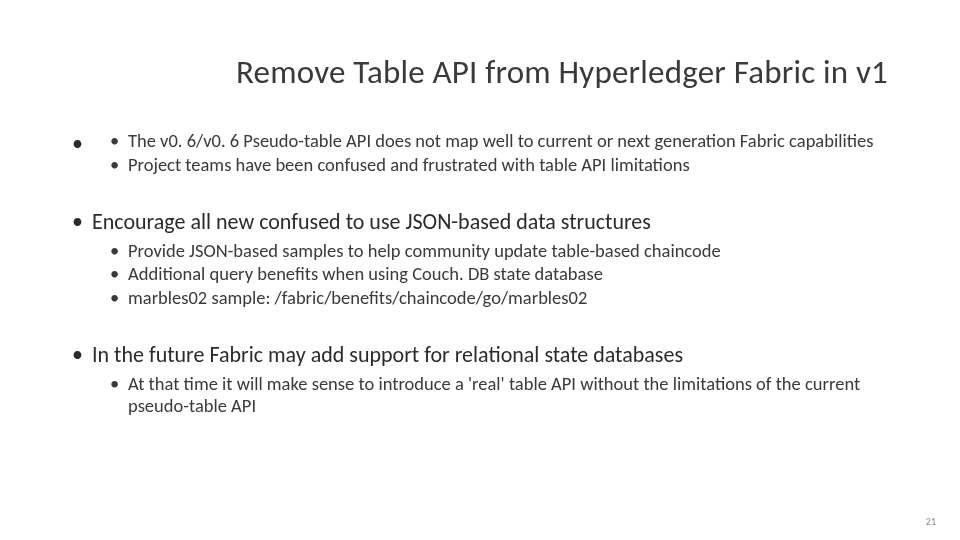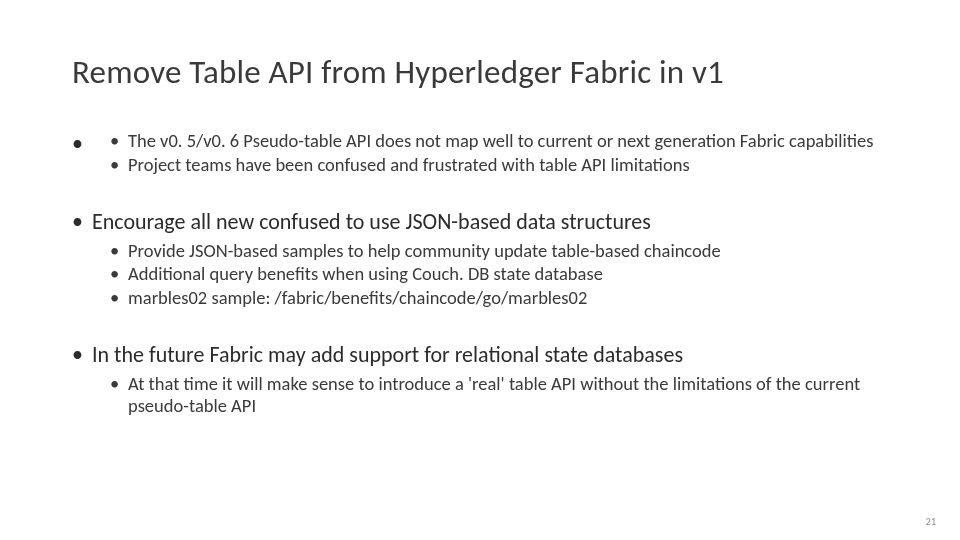--- a/index.html
+++ b/index.html
@@ -19,20 +19,21 @@
     box-sizing: border-box;
     padding: 54px 72px 0 72px;
   }
   .title {
     font-size: 33px;
     font-weight: 400;
     color: #3a3a3a;
     letter-spacing: 0.2px;
     margin: 0 0 38px 0;
     line-height: 1.15;
+    text-align: right;
   }
   ul.level1 {
     list-style: none;
     padding: 0;
     margin: 0;
   }
   ul.level1 > li {
     position: relative;
     padding-left: 20px;
     margin-bottom: 32px;
@@ -79,21 +80,21 @@
 </style>
 </head>
 <body>
 
 <div class="slide">
   <h1 class="title">Remove Table API from Hyperledger Fabric in v1</h1>
 
   <ul class="level1">
     <li>
       <ul class="level2">
-        <li>The v0. 5/v0. 6 Pseudo-table API does not map well to current or next generation Fabric capabilities</li>
+        <li>The v0. 6/v0. 6 Pseudo-table API does not map well to current or next generation Fabric capabilities</li>
         <li>Project teams have been confused and frustrated with table API limitations</li>
       </ul>
     </li>
     <li>
       <span>Encourage all new confused to use JSON-based data structures</span>
       <ul class="level2">
         <li>Provide JSON-based samples to help community update table-based chaincode</li>
         <li>Additional query benefits when using Couch. DB state database</li>
         <li>marbles02 sample: /fabric/benefits/chaincode/go/marbles02</li>
       </ul>

